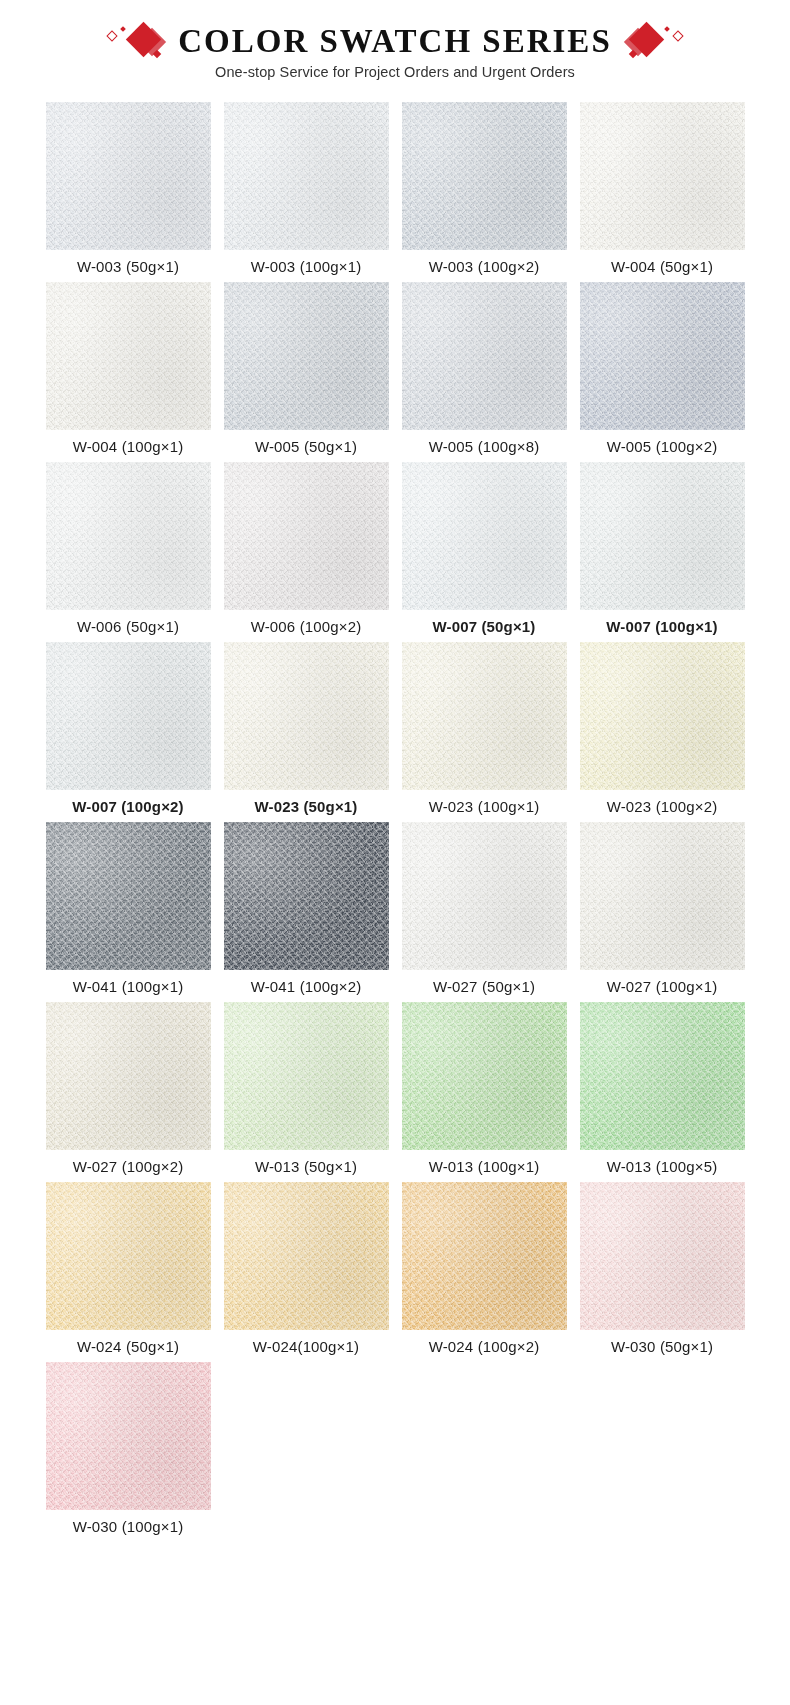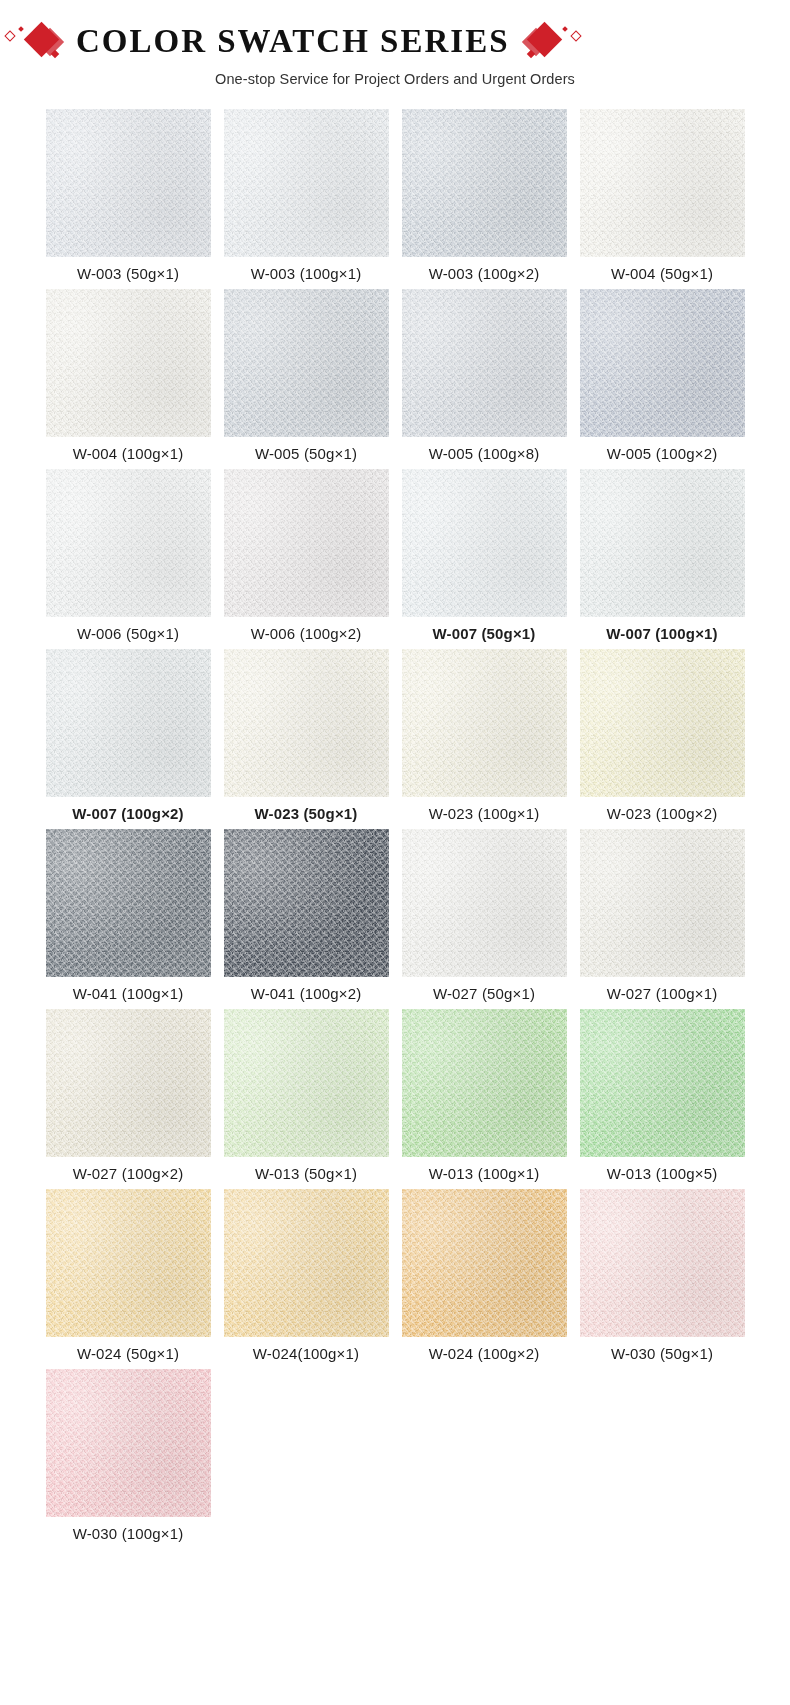--- a/index.html
+++ b/index.html
@@ -15,20 +15,21 @@
   }
 
   
   .header {
     padding-top: 18px;
     text-align: center;
   }
   .title-row {
     display: flex;
     align-items: center;
+    justify-content: center;
     gap: 14px;
     height: 46px;
   }
   .page-title {
     font-family: "Liberation Serif", serif;
     font-weight: 700;
     font-size: 33px;
     letter-spacing: 2.0px;
     color: #111111;
     white-space: nowrap;
@@ -90,21 +91,20 @@
     width: 6px; height: 6px;
     border: 1.5px solid #cf2029;
     right: 6px; top: 13px;
   }
   .deco-right .d-tiny {
     width: 4px; height: 4px;
     background: #cf2029;
     right: 19px; top: 8px;
   }
   .subtitle {
-    margin-top: 7px;
     font-size: 14.5px;
     color: #333333;
     letter-spacing: 0.1px;
   }
 
   
   .swatch-grid {
     margin: 0 auto;
     padding-top: 22px;
     width: 700px;

